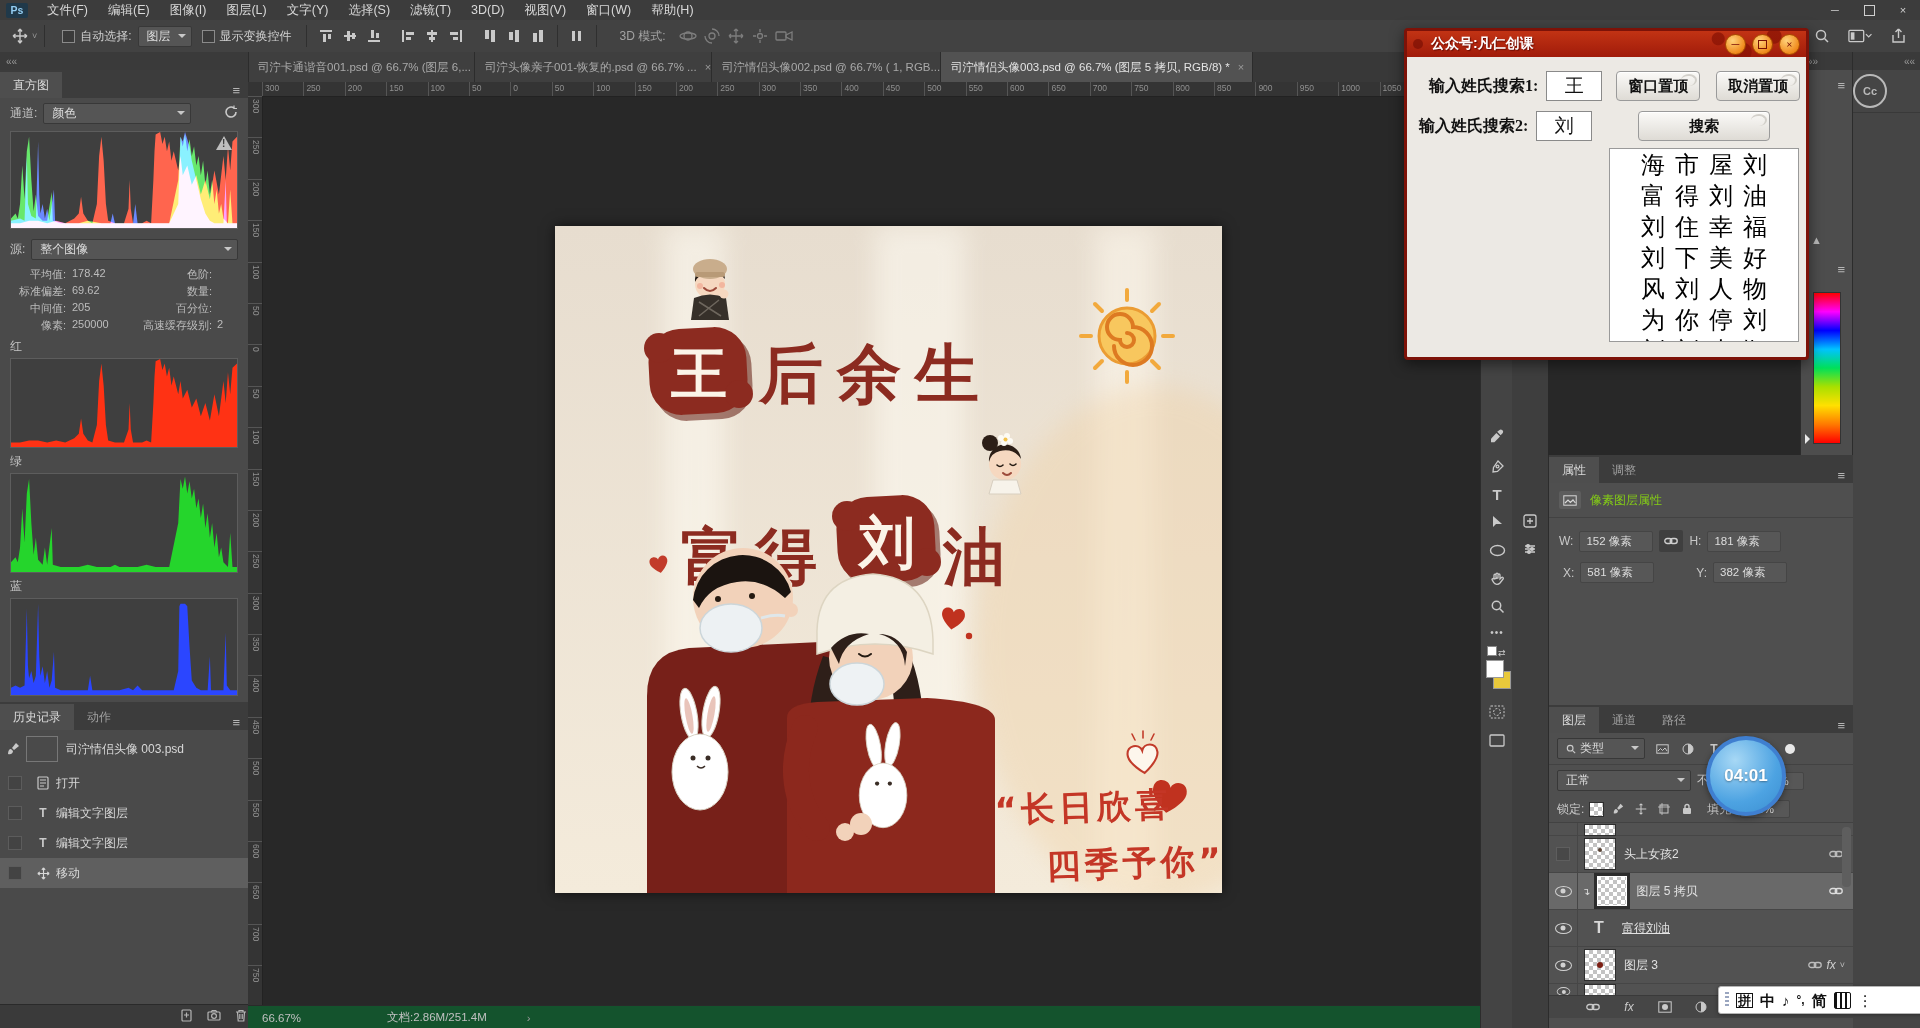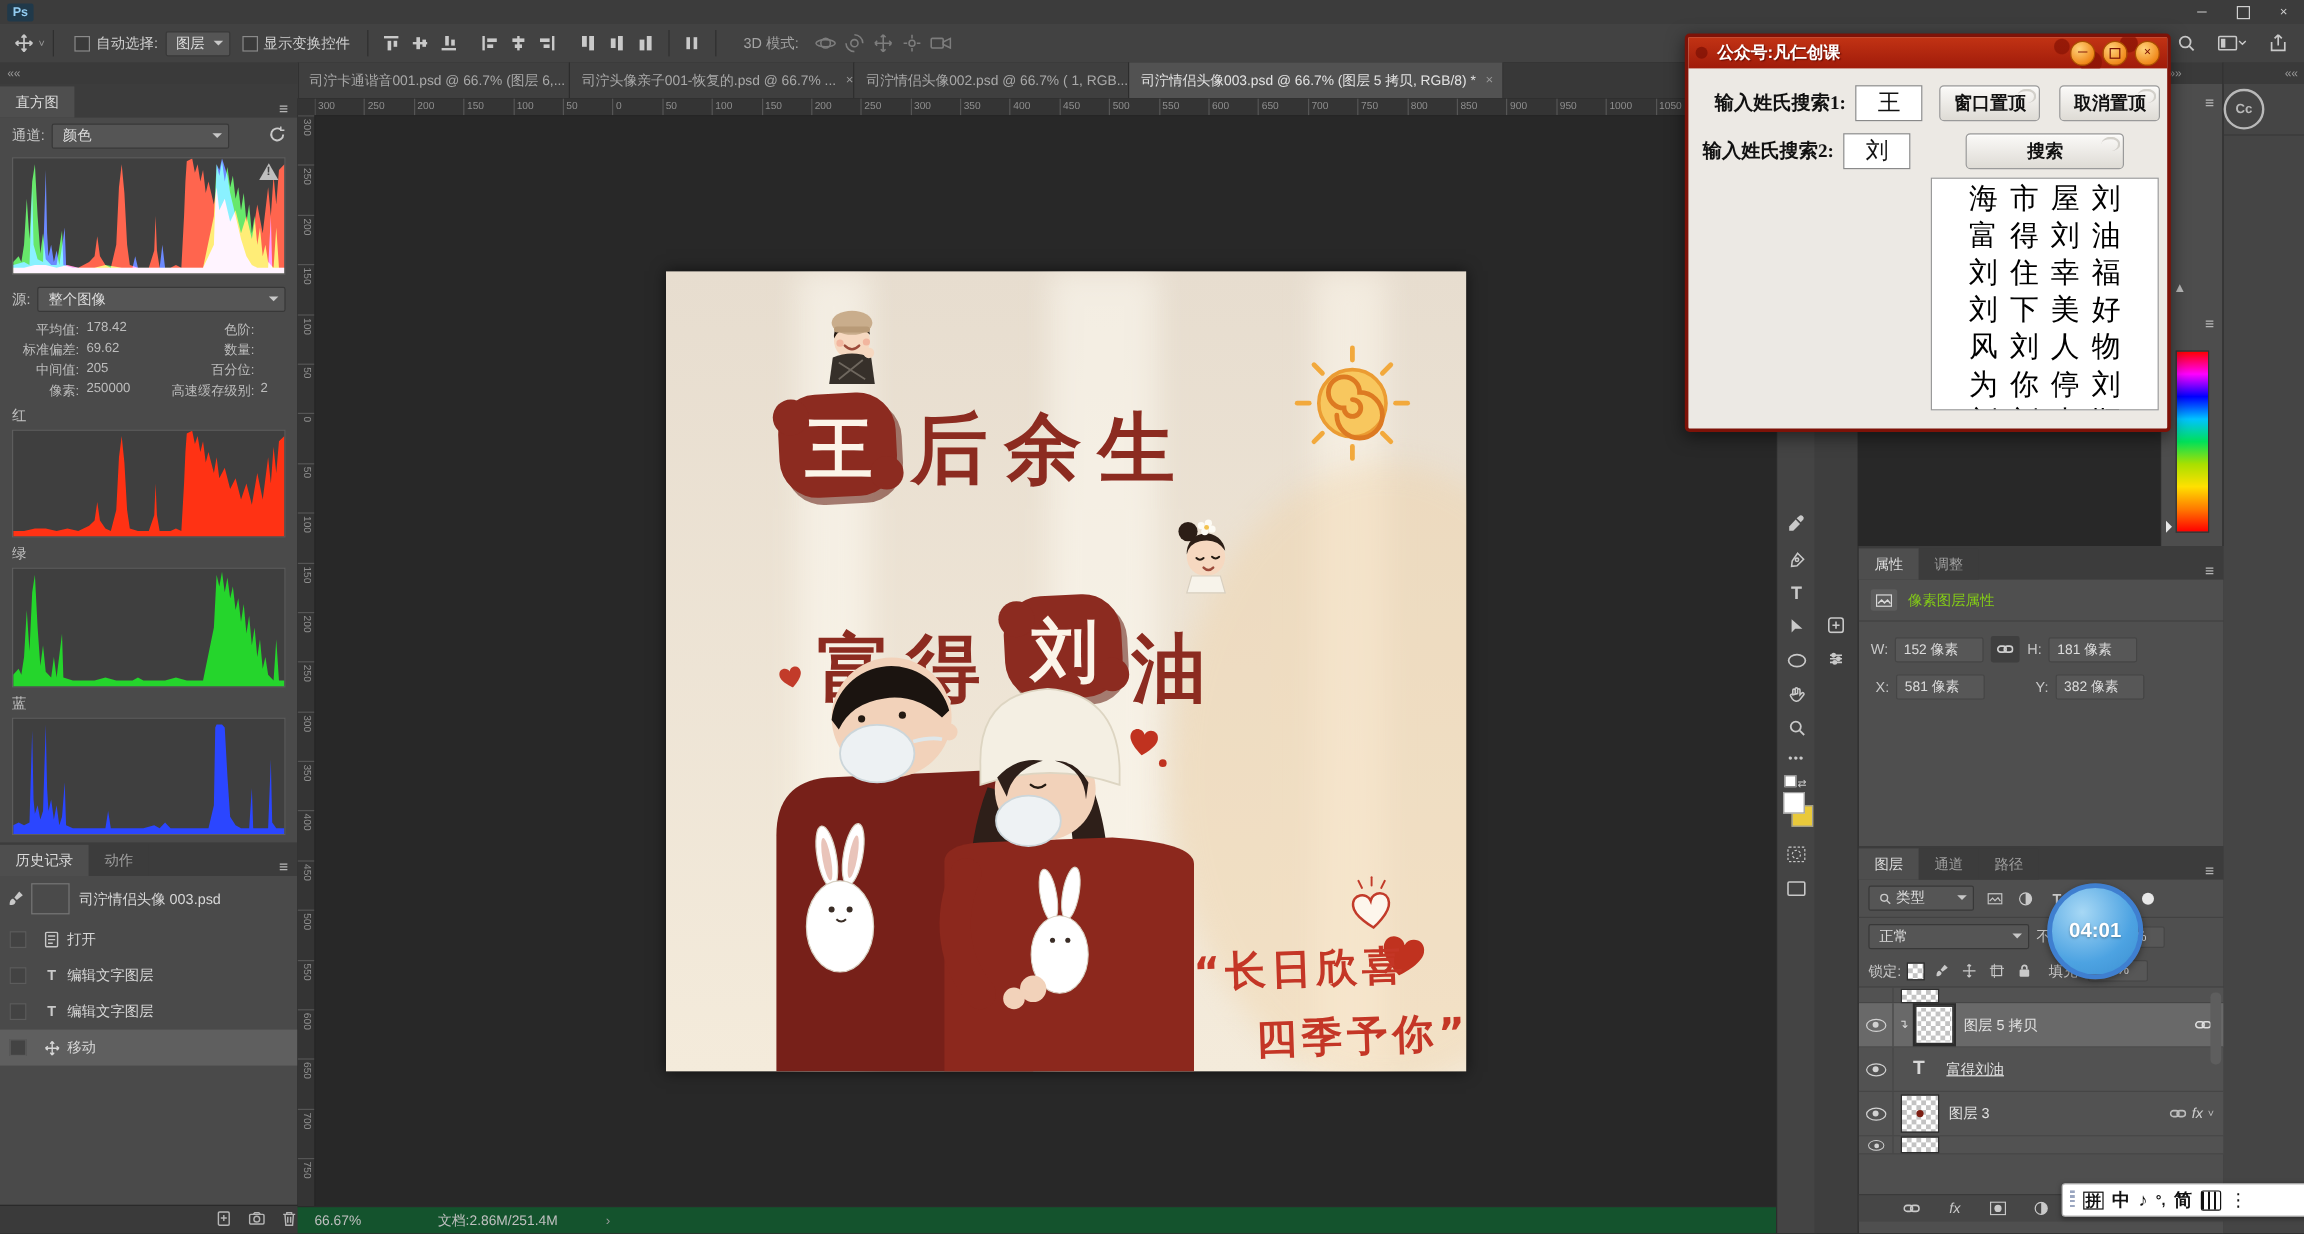--- a/index.html
+++ b/index.html
@@ -132,20 +132,34 @@
   .ime-stamp{width:15px;height:15px;border:1.5px solid #111;border-radius:2px;
      background:repeating-linear-gradient(90deg,#111 0 2px,transparent 2px 5px)}
 </style>
 </head>
 <body>
 
 <div id="app">
 
   <div id="menubar" class="abs">
     <span class="pslogo">Ps</span>
+    <div class="flex">
+
+    <span class="menu-item">文件(F)</span>
+        <span class="menu-item">编辑(E)</span>
+        <span class="menu-item">图像(I)</span>
+        <span class="menu-item">图层(L)</span>
+        <span class="menu-item">文字(Y)</span>
+        <span class="menu-item">选择(S)</span>
+        <span class="menu-item">滤镜(T)</span>
+        <span class="menu-item">3D(D)</span>
+        <span class="menu-item">视图(V)</span>
+        <span class="menu-item">窗口(W)</span>
+        <span class="menu-item">帮助(H)</span>
+      </div>
     <div id="winctl">
       <span class="wbtn">─</span>
       <span class="wbtn">
           <span class="wbox"></span>
         </span>
       <span class="wbtn">×</span>
     </div>
   </div>
 
   <div id="optionsbar" class="abs">
@@ -656,21 +670,21 @@
         <use href="#heart" transform="translate(614,570) scale(1.7) rotate(10)" fill="#c0321f"></use>
 
         <text x="440" y="596" font-size="34" font-weight="bold" fill="#c43626" letter-spacing="4" transform="rotate(-2 440 596)" font-family="'DejaVu Sans',sans-serif">“长日欣喜</text>
         <text x="492" y="652" font-size="34" font-weight="bold" fill="#c43626" letter-spacing="4" transform="rotate(-2 492 652)" font-family="'DejaVu Sans',sans-serif">四季予你”</text>
       </svg>
     </div>
   </div>
 
   <div id="statusbar" class="abs">
     <span style="margin-left:14px">66.67%</span>
-    <span style="margin-left:64px">文档:2.86M/251.4M</span>
+    <span style="margin-left:86px">文档:2.86M/251.4M</span>
     <span style="margin-left:40px;color:#9a9a9a">›</span>
   </div>
 
   <div id="toolcol" class="abs">
     <span class="tslot" style="top:372px">
       <svg width="16" height="16" viewBox="0 0 16 16" fill="#c9c9c9">
           <path d="M10.2,2.2a2.3,2.3 0 0 1 3.6,2.8l-2.2,2.2-3.4-3.4z"></path>
           <path d="M7.4,5l3.6,3.6-5.6,5.6H2v-3.4z"></path>
         </svg>
     </span>
@@ -866,20 +880,33 @@
         </span>
       <span style="margin-left:6px">填充:</span>
       <span class="pinput" style="width:40px;padding:2px 4px">100%</span>
     </div>
 
     <div style="height:172px;overflow:hidden;position:relative">
       <div class="lrow" style="height:12px">
           <span class="eyebox"></span>
           <span class="lthumb checker" style="height:10px;margin-top:2px"></span>
         </div>
+      <div class="lrow">
+        <span class="eyebox">
+            <span style="width:12px;height:12px;border:1px solid #5e5e5e;background:#484848"></span>
+          </span>
+        <span class="lthumb checker">
+            <span style="position:absolute;left:13px;top:9px;width:4px;height:4px;background:#5a4436;border-radius:50%"></span>
+          </span>
+        <span>头上女孩2</span>
+        <span style="margin-left:auto;margin-right:10px"><svg width="14" height="8" viewBox="0 0 14 8" fill="none" stroke="#bdbdbd" stroke-width="1.3">
+              <rect x="0.8" y="1.5" width="7" height="5" rx="2.5"></rect>
+              <rect x="6.2" y="1.5" width="7" height="5" rx="2.5"></rect>
+            </svg></span>
+      </div>
       <div class="lrow sel">
         <span class="eyebox">
             <span class="eye"></span>
           </span>
         <span style="color:#dcdcdc;font-size:10px;margin-left:4px">↴</span>
         <span class="lthumb checker" style="outline:2px solid #2c2c2c;box-shadow:0 0 0 1px #fff inset"></span>
         <span>图层 5 拷贝</span>
         <span style="margin-left:auto;margin-right:10px"><svg width="14" height="8" viewBox="0 0 14 8" fill="none" stroke="#dedede" stroke-width="1.3">
               <rect x="0.8" y="1.5" width="7" height="5" rx="2.5"></rect>
               <rect x="6.2" y="1.5" width="7" height="5" rx="2.5"></rect>

